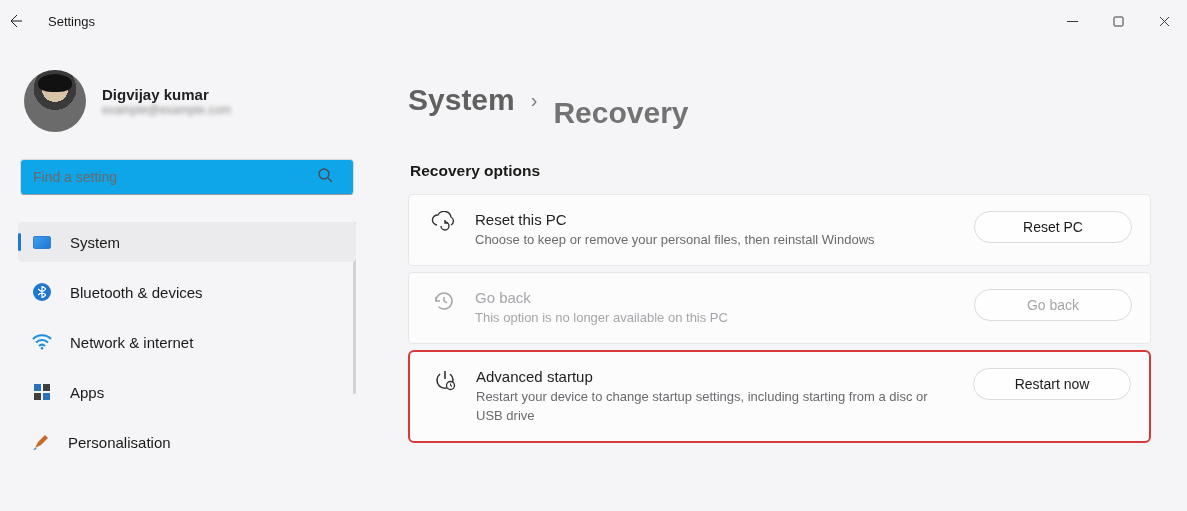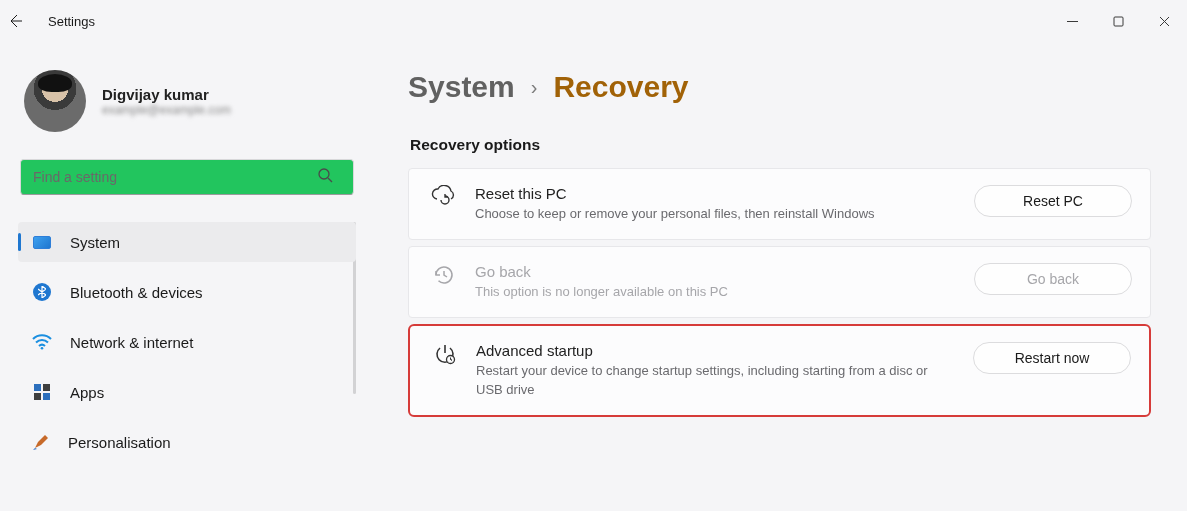--- a/index.html
+++ b/index.html
@@ -64,21 +64,21 @@
   .avatar::before{
     content:"";
     position:absolute; left:14px; top:4px; width:34px; height:18px;
     background:#111; border-radius:50% 50% 40% 40%;
   }
   .profile-name { font-size: 15px; font-weight:600; color:#222; }
   .profile-email { font-size: 12px; color:#8a8a8a; filter: blur(2px); }
   .searchbox {
     display:flex;
     align-items:center;
-    background:#22c55e;
+    background:#0ea5e9;
     border:1px solid #d8d8da;
     border-bottom:1.5px solid #9a9a9c;
     border-radius:4px;
     height:36px;
     padding: 0 20px 0 12px;
     margin: 2px 2px 20px 2px;
   }
   .searchbox input {
     border:none; outline:none; background:transparent;
     flex:1; font-size:14px; color:#333;
@@ -127,21 +127,21 @@
     flex:1;
     padding: 28px 36px 0 36px;
     overflow:auto;
   }
   .breadcrumb {
     display:flex; align-items:center; gap: 16px;
     color:#616161;
   }
   .breadcrumb .bc1 { font-size:30px; font-weight:600; }
   .breadcrumb .chev { font-size:20px; color:#7a7a7a;}
-  .breadcrumb .bc2 { font-size:30px; font-weight:600; color:#a16207;}
+  .breadcrumb .bc2 { font-size:30px; font-weight:600; color:#737373;margin-top:26px;}
   .sect-title { font-size:15.5px; font-weight:600; margin: 32px 0 14px 2px;}
   .card {
     background:#fcfcfd;
     border:1px solid #e7e7ea;
     border-radius:4px;
     display:flex;
     align-items:flex-start;
     padding: 16px 18px 16px 22px;
     gap: 18px;
     margin-bottom: 6px;

